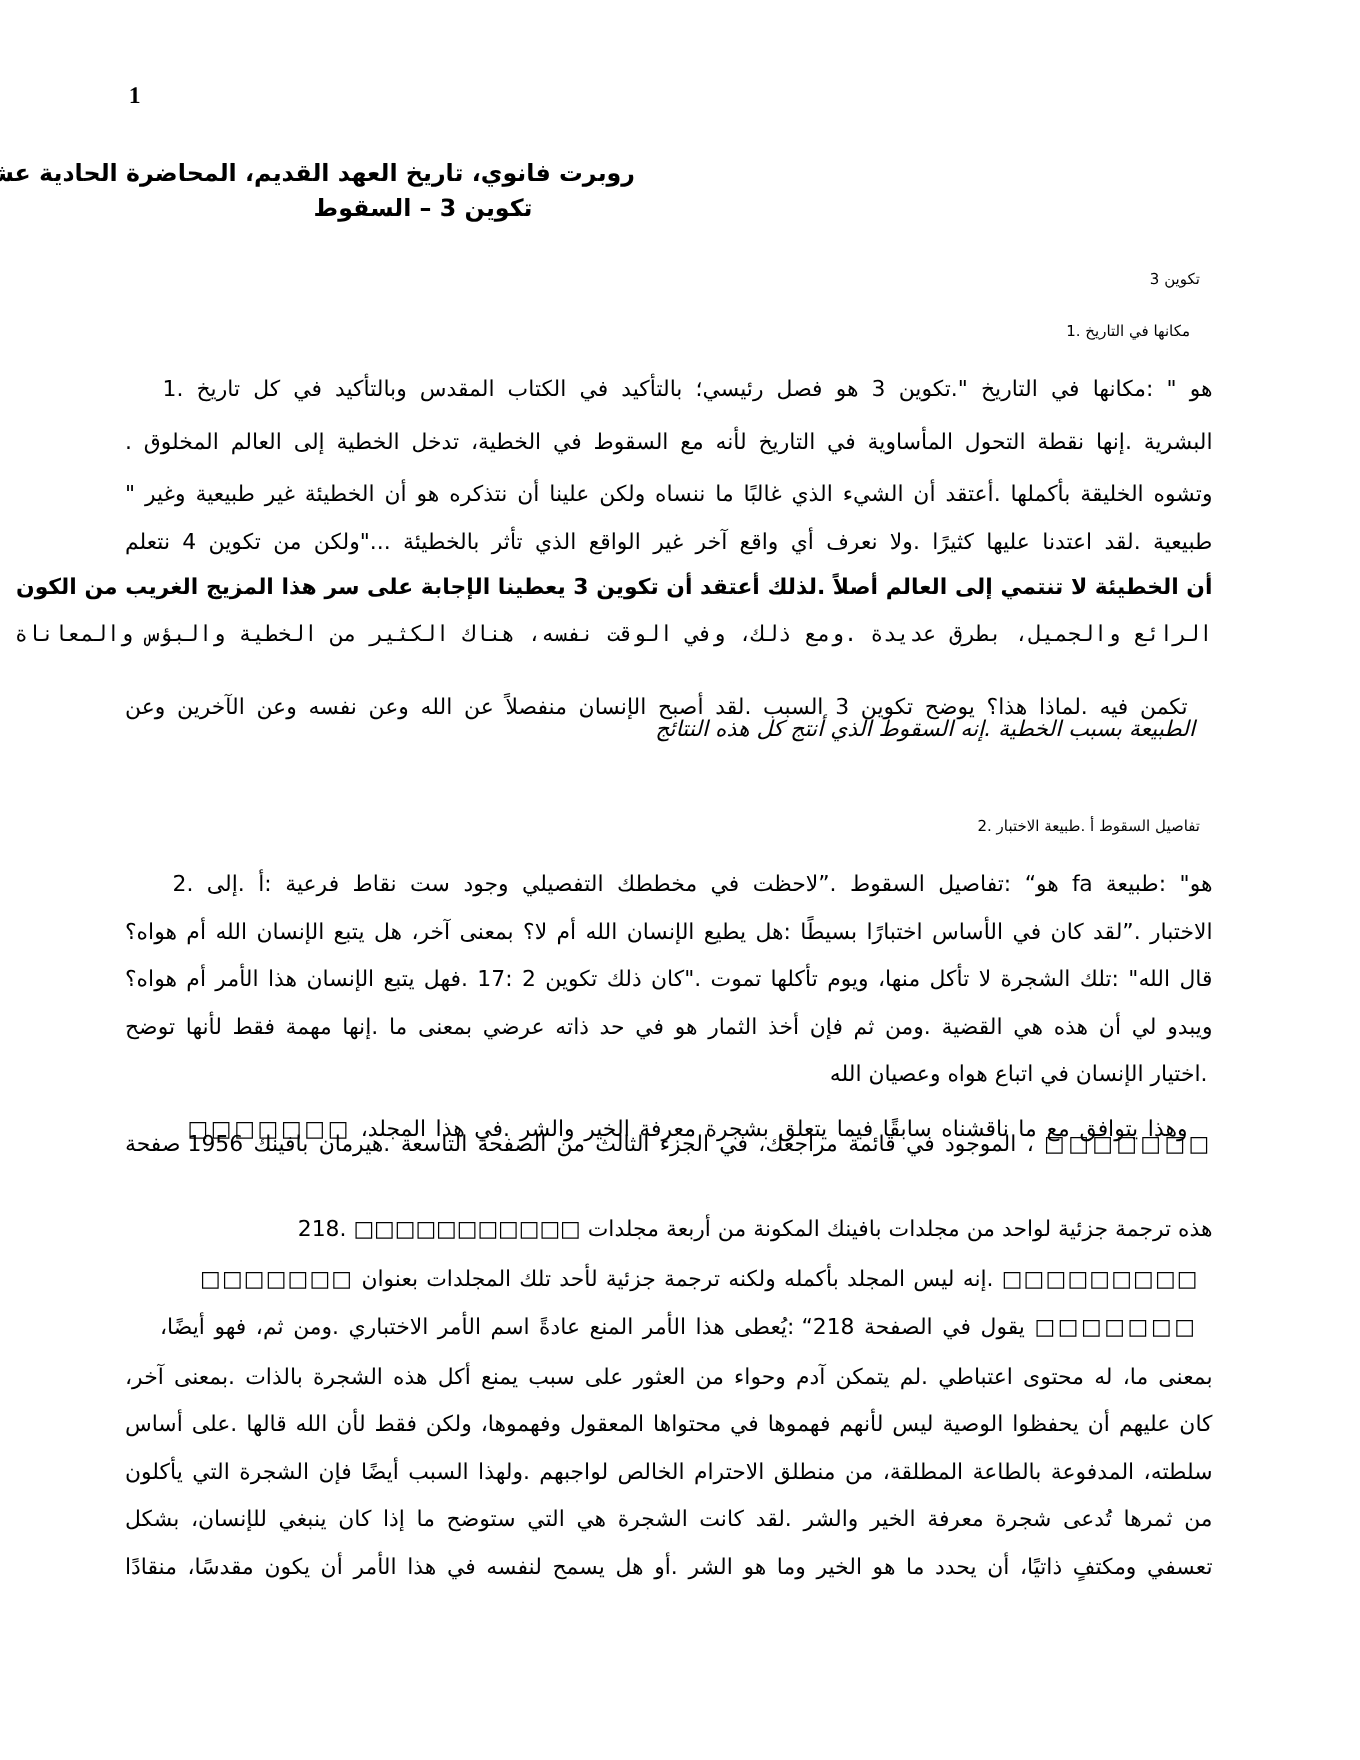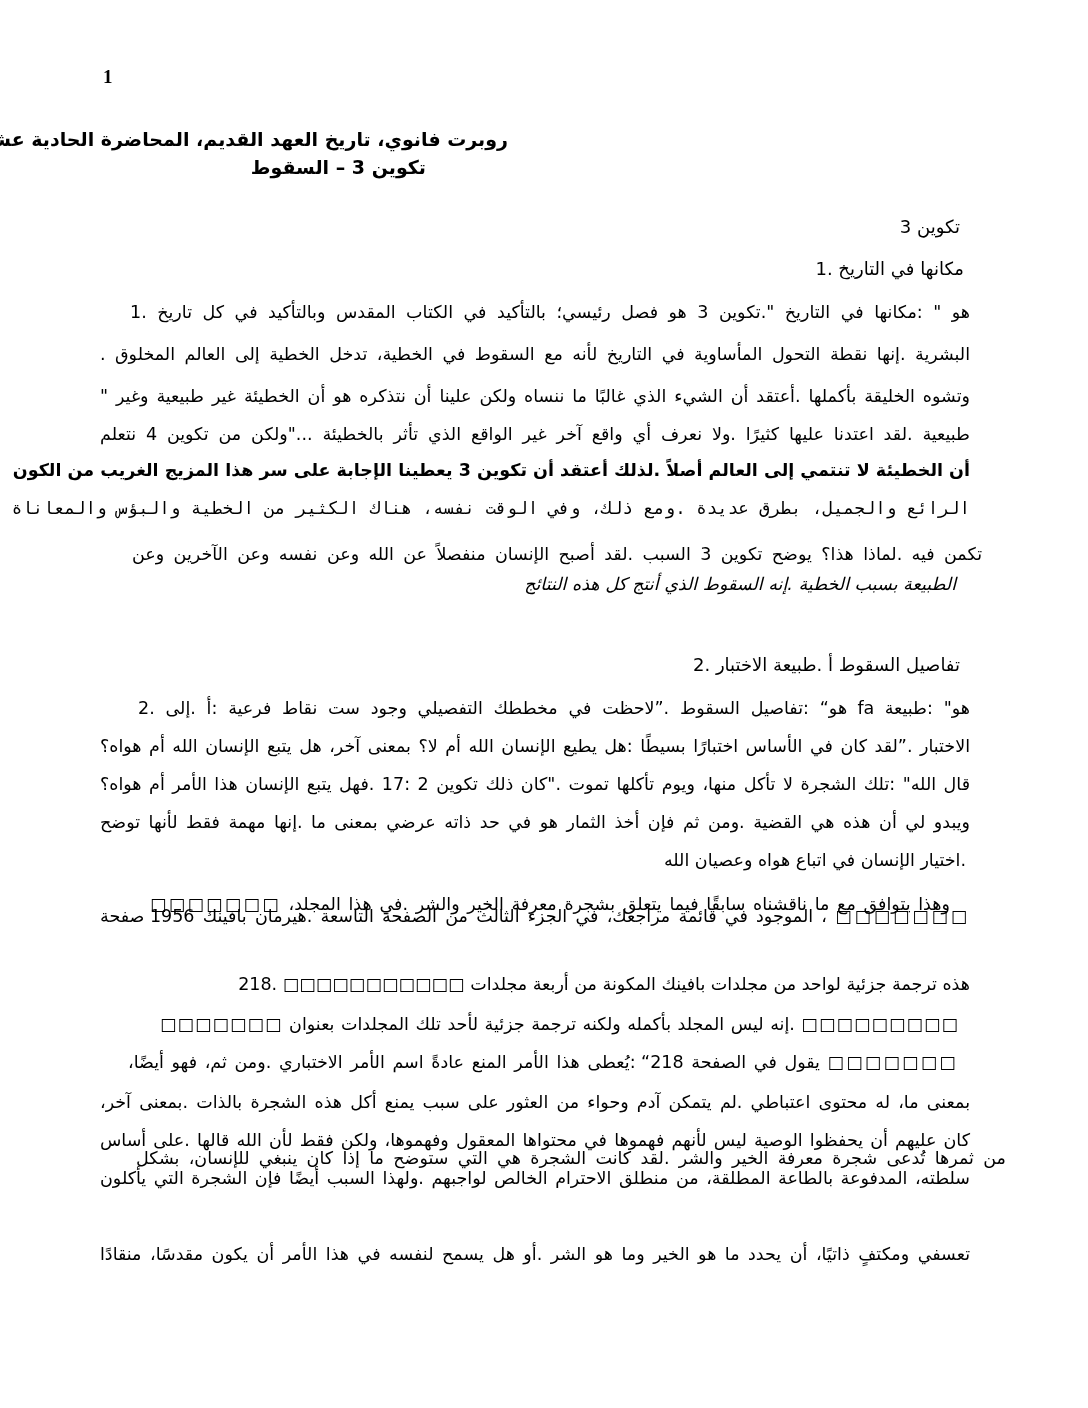--- a/index.html
+++ b/index.html
@@ -17,54 +17,54 @@
       white-space: nowrap;
     }
     .title.l1 { top: 128px; right: 580px; }
     .title.l2 { top: 156px; right: 662px; }
     .line {
       position: absolute; left: 100px; width: 870px; direction: rtl;
       font-size: 17.5px; white-space: nowrap; text-align: right;
       letter-spacing: -0.3px; font-family: "DejaVu Sans", sans-serif;
     }
     .line.justify { text-align: justify; text-align-last: justify; }
-    .heading { position: absolute; direction: rtl; font-size: 18px; white-space: nowrap; }
+    .heading { position: absolute; direction: rtl; font-size: 12px; white-space: nowrap; }
   </style>
 </head>
 <body>
 
 <div>
   <div class="page-number">1</div>
 
   <div class="title l1">روبرت فانوي، تاريخ العهد القديم، المحاضرة الحادية عشرة</div>
   <div class="title l2">تكوين 3 – السقوط</div>
 
   <div class="heading" style="top:216px; right:128px;">تكوين 3</div>
-  <div class="heading" style="top:258px; right:124px;margin-left:18px;">مكانها في التاريخ .1</div>
+  <div class="heading" style="top:258px; right:136px;margin-left:18px;">مكانها في التاريخ .1</div>
 
   <div class="line justify" style="top:302px; left:130px; width:840px;">هو " :مكانها في التاريخ ".تكوين 3 هو فصل رئيسي؛ بالتأكيد في الكتاب المقدس وبالتأكيد في كل تاريخ .1</div>
   <div class="line justify" style="top:344px;">البشرية .إنها نقطة التحول المأساوية في التاريخ لأنه مع السقوط في الخطية، تدخل الخطية إلى العالم المخلوق .</div>
   <div class="line justify" style="top:386px;">وتشوه الخليقة بأكملها .أعتقد أن الشيء الذي غالبًا ما ننساه ولكن علينا أن نتذكره هو أن الخطيئة غير طبيعية وغير "</div>
   <div class="line justify" style="top:424px;">طبيعية .لقد اعتدنا عليها كثيرًا .ولا نعرف أي واقع آخر غير الواقع الذي تأثر بالخطيئة ..."ولكن من تكوين 4 نتعلم</div>
   <div class="line justify" style="top:460px;font-weight:bold;">أن الخطيئة لا تنتمي إلى العالم أصلاً .لذلك أعتقد أن تكوين 3 يعطينا الإجابة على سر هذا المزيج الغريب من الكون</div>
   <div class="line justify" style="top:498px;font-family:Liberation Mono, monospace;">الرائع والجميل، بطرق عديدة .ومع ذلك، وفي الوقت نفسه، هناك الكثير من الخطية والبؤس والمعاناة والموت التي</div>
-  <div class="line justify" style="top:544px; width:850px;margin-left:32px;">تكمن فيه .لماذا هذا؟ يوضح تكوين 3 السبب .لقد أصبح الإنسان منفصلاً عن الله وعن نفسه وعن الآخرين وعن</div>
+  <div class="line justify" style="top:556px; width:850px;">تكمن فيه .لماذا هذا؟ يوضح تكوين 3 السبب .لقد أصبح الإنسان منفصلاً عن الله وعن نفسه وعن الآخرين وعن</div>
   <div class="line" style="top:574px; right:132px; left:auto; width:auto;font-style:italic;">الطبيعة بسبب الخطية .إنه السقوط الذي أنتج كل هذه النتائج</div>
 
   <div class="heading" style="top:654px; right:128px;">تفاصيل السقوط أ .طبيعة الاختبار .2</div>
 
   <div class="line justify" style="top:698px; left:138px; width:832px;">هو" :طبيعة fa هو“ :تفاصيل السقوط .”لاحظت في مخططك التفصيلي وجود ست نقاط فرعية :أ .إلى .2</div>
   <div class="line justify" style="top:736px;">الاختبار .”لقد كان في الأساس اختبارًا بسيطًا :هل يطيع الإنسان الله أم لا؟ بمعنى آخر، هل يتبع الإنسان الله أم هواه؟</div>
   <div class="line justify" style="top:774px;">قال الله" :تلك الشجرة لا تأكل منها، ويوم تأكلها تموت ."كان ذلك تكوين 2 :17 .فهل يتبع الإنسان هذا الأمر أم هواه؟</div>
   <div class="line justify" style="top:812px;">ويبدو لي أن هذه هي القضية .ومن ثم فإن أخذ الثمار هو في حد ذاته عرضي بمعنى ما .إنها مهمة فقط لأنها توضح</div>
   <div class="line" style="top:850px; right:122px; left:auto; width:auto;text-align:right;">.اختيار الإنسان في اتباع هواه وعصيان الله</div>
 
   <div class="line justify" style="top:894px; left:150px; width:800px;">وهذا يتوافق مع ما ناقشناه سابقًا فيما يتعلق بشجرة معرفة الخير والشر .في هذا المجلد، □□□□□□□</div>
   <div class="line justify" style="top:906px;">□□□□□□□ ، الموجود في قائمة مراجعك، في الجزء الثالث من الصفحة التاسعة .هيرمان بافينك 1956 صفحة</div>
   <div class="line" style="top:974px; right:118px; left:auto; width:auto;">هذه ترجمة جزئية لواحد من مجلدات بافينك المكونة من أربعة مجلدات □□□□□□□□□□□ .218</div>
   <div class="line justify" style="top:1014px; left:160px; width:798px;">□□□□□□□□□ .إنه ليس المجلد بأكمله ولكنه ترجمة جزئية لأحد تلك المجلدات بعنوان □□□□□□□</div>
   <div class="line justify" style="top:1052px; left:128px; width:830px;">□□□□□□□ يقول في الصفحة 218“ :يُعطى هذا الأمر المنع عادةً اسم الأمر الاختباري .ومن ثم، فهو أيضًا،</div>
   <div class="line justify" style="top:1092px;">بمعنى ما، له محتوى اعتباطي .لم يتمكن آدم وحواء من العثور على سبب يمنع أكل هذه الشجرة بالذات .بمعنى آخر،</div>
   <div class="line justify" style="top:1130px;">كان عليهم أن يحفظوا الوصية ليس لأنهم فهموها في محتواها المعقول وفهموها، ولكن فقط لأن الله قالها .على أساس</div>
   <div class="line justify" style="top:1168px;">سلطته، المدفوعة بالطاعة المطلقة، من منطلق الاحترام الخالص لواجبهم .ولهذا السبب أيضًا فإن الشجرة التي يأكلون</div>
-  <div class="line justify" style="top:1148px;margin-left:36px;">من ثمرها تُدعى شجرة معرفة الخير والشر .لقد كانت الشجرة هي التي ستوضح ما إذا كان ينبغي للإنسان، بشكل</div>
+  <div class="line justify" style="top:1206px;">من ثمرها تُدعى شجرة معرفة الخير والشر .لقد كانت الشجرة هي التي ستوضح ما إذا كان ينبغي للإنسان، بشكل</div>
   <div class="line justify" style="top:1244px;">تعسفي ومكتفٍ ذاتيًا، أن يحدد ما هو الخير وما هو الشر .أو هل يسمح لنفسه في هذا الأمر أن يكون مقدسًا، منقادًا</div>
 </div>
 
 </body></html>

